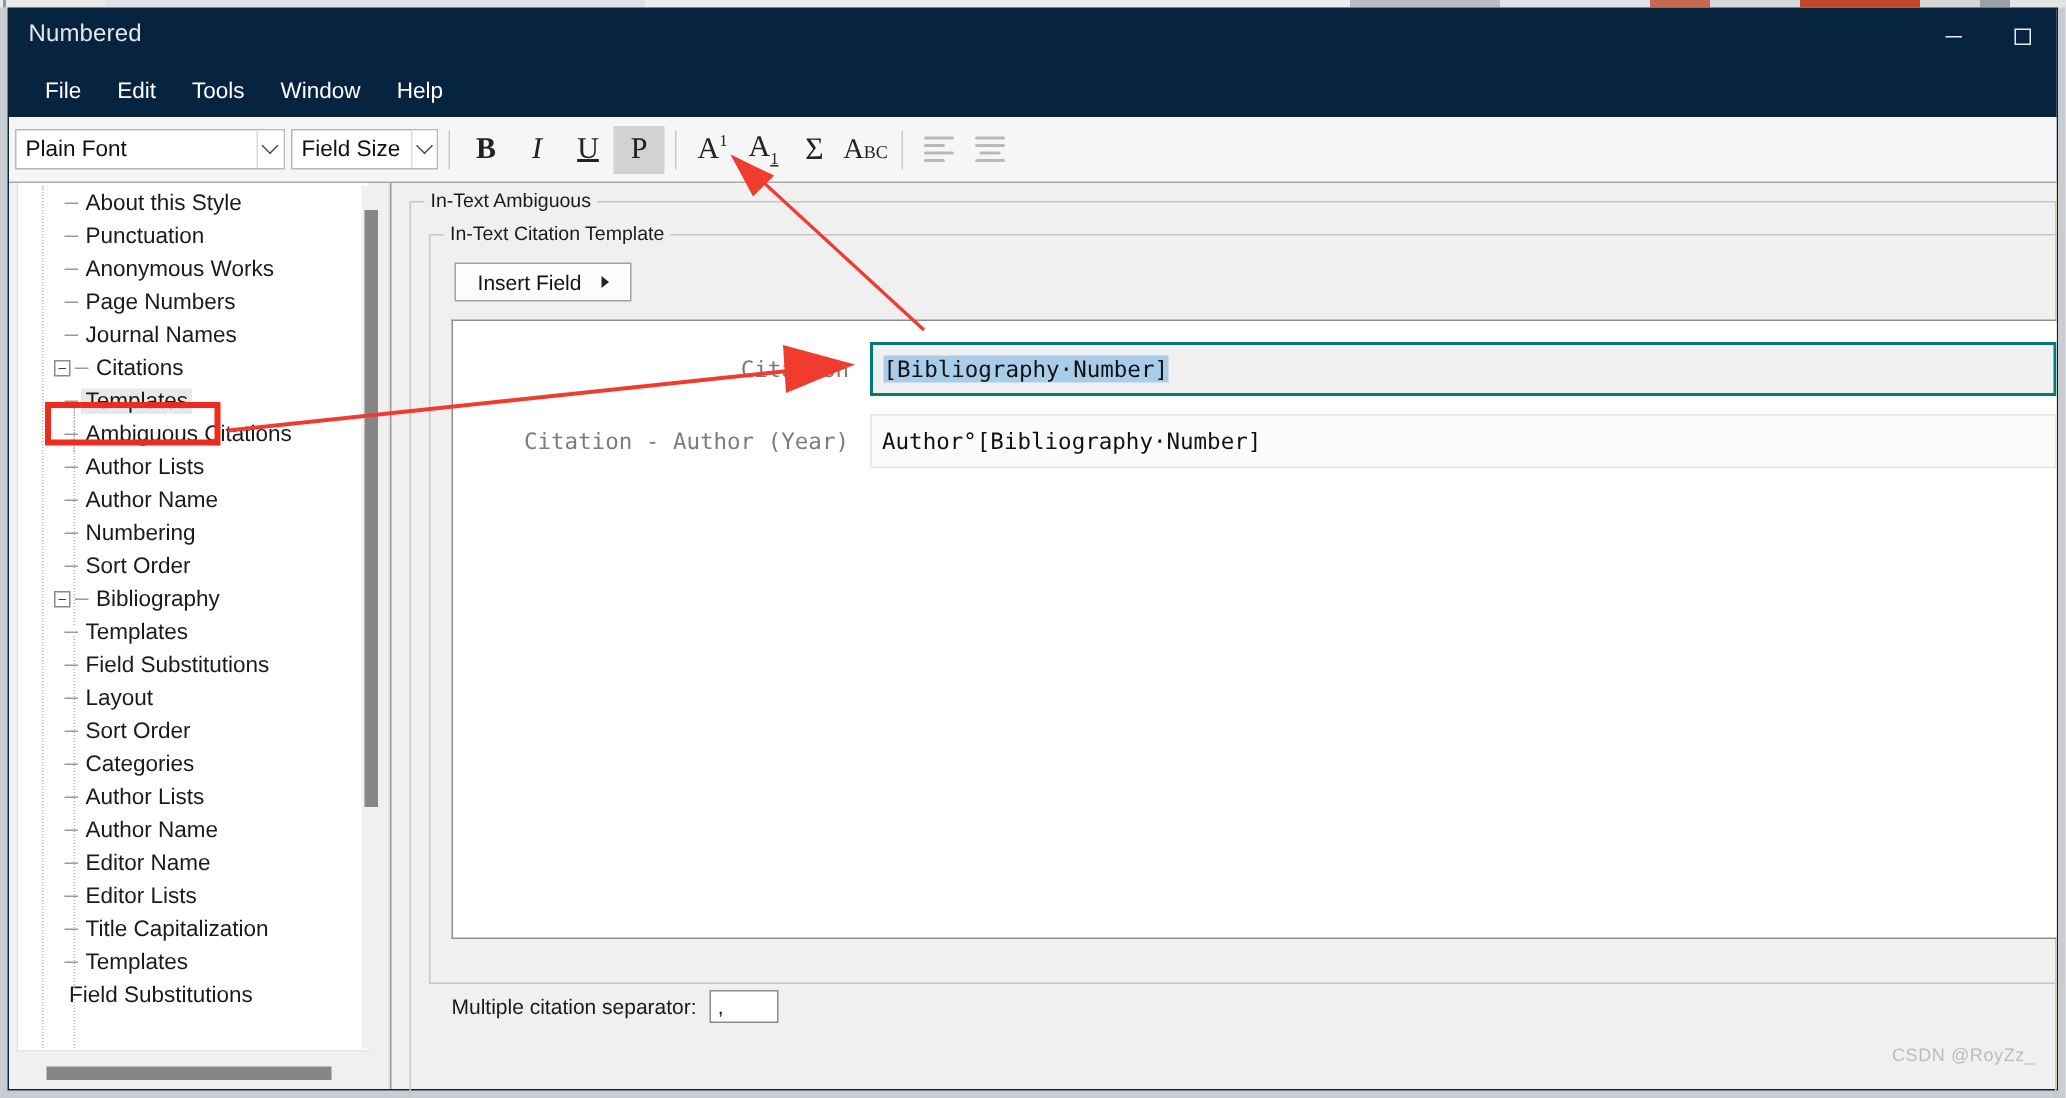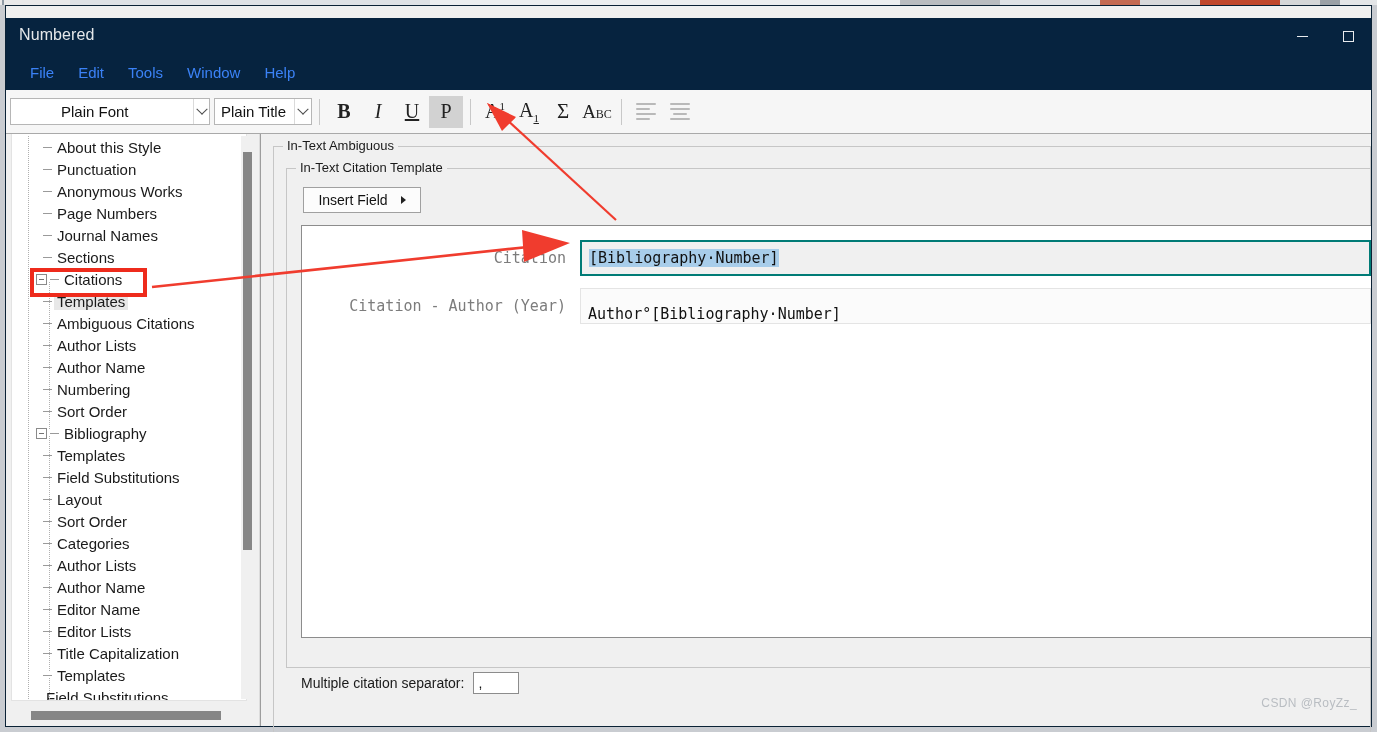--- a/index.html
+++ b/index.html
@@ -28,41 +28,41 @@
   .window{
     position:absolute;left:5px;top:5px;width:1367px;height:722px;
     background:#f0f0f0;
     border:1px solid #0b2236;
     box-sizing:border-box;
     display:flex;flex-direction:column;
   }
 
   
   .titlebar{
-    height:36px;background:#06233f;position:relative;flex:0 0 auto;margin-top:12px;
+    height:36px;background:#06233f;position:relative;flex:0 0 auto;
   }
   .title-text{
     position:absolute;left:13px;top:8px;
     color:#e4e7ea;font-size:16px;letter-spacing:.1px;
   }
   .win-btns{position:absolute;right:0;top:0;height:36px;display:flex;}
   .win-btn{
     width:46px;height:36px;display:flex;align-items:center;justify-content:center;
     cursor:default;
   }
   .glyph-min{width:11px;height:0;border-top:1.6px solid #e8ebee;}
   .glyph-max{width:11px;height:11px;border:1.6px solid #e8ebee;box-sizing:border-box;}
 
   
   .menubar{
     height:36px;background:#06233f;display:flex;align-items:center;
     padding-left:12px;flex:0 0 auto;
   }
   .menu-item{
-    color:#3b82f6;font-size:15px;padding:4px 12px;cursor:default;border-radius:2px;
+    color:#ffffff;font-size:15px;padding:4px 12px;cursor:default;border-radius:2px;
   }
 
   
   .toolbar{
     height:43px;background:#f6f6f6;border-bottom:1px solid #a9a9a9;
     display:flex;align-items:center;flex:0 0 auto;position:relative;
   }
   .combo{
     height:27px;background:#ffffff;border:1px solid #b6b6b6;
     display:flex;align-items:center;box-sizing:border-box;margin-left:4px;
@@ -71,21 +71,21 @@
     font-size:15px;color:#111;padding:0 6px 0 6px;white-space:nowrap;
   }
   .combo-arrow{
     width:18px;height:25px;border-left:1px solid #dadada;background:#fff;
     display:flex;align-items:center;justify-content:center;
   }
   .chev{
     width:7px;height:7px;border-right:1.4px solid #4c4c4c;border-bottom:1.4px solid #4c4c4c;
     transform:rotate(45deg) translate(-2px,-2px);
   }
-  .combo-font{width:200px;padding-left:44px;}
+  .combo-font{width:180px;}
   .combo-font .combo-text{width:152px;}
   .combo-size{width:98px;}
   .combo-size .combo-text{width:74px;}
 
   .tsep{width:1px;height:26px;background:#c8c8c8;margin:0 7px;}
   .tbtn{
     width:34px;height:32px;display:flex;align-items:center;justify-content:center;
     cursor:default;font-size:19px;color:#222;user-select:none;
   }
   .tbtn.active{background:#d2d2d2;}
@@ -185,21 +185,21 @@
     font-family:"DejaVu Sans Mono","Liberation Mono",monospace;
     font-size:15px;color:#7c7c7c;white-space:nowrap;
   }
   .row .rfield{
     flex:1 1 auto;height:36px;box-sizing:border-box;
     display:flex;align-items:center;padding-left:7px;
     font-family:"DejaVu Sans Mono","Liberation Mono",monospace;
     font-size:15px;color:#111;
   }
   .rfield.focused{border:2px solid #007b76;background:#f0f0f0;}
-  .rfield.plain{border:1px solid #e4e4e4;background:#fbfbfb;align-items:flex-end;}
+  .rfield.plain{border:1px solid #e4e4e4;background:#fbfbfb;}
   .sel{background:#a8cdea;}
 
   .sep-row{
     position:absolute;left:14px;top:503px;display:flex;align-items:center;gap:9px;
     font-size:14px;color:#1a1a1a;
   }
   .sep-input{
     width:46px;height:22px;background:#fff;border:1px solid #8c8c8c;box-sizing:border-box;
     display:flex;align-items:center;padding-left:4px;
     font-size:14px;color:#111;
@@ -250,21 +250,21 @@
     <div class="toolbar">
 
       <div class="combo combo-font">
         <div class="combo-text">Plain Font</div>
         <div class="combo-arrow">
             <i class="chev"></i>
           </div>
       </div>
 
       <div class="combo combo-size">
-        <div class="combo-text">Plain Title</div>
+        <div class="combo-text">Field Size</div>
         <div class="combo-arrow">
             <i class="chev"></i>
           </div>
       </div>
 
       <div class="tsep"></div>
 
       <div class="tbtn">
         <b>B</b>
       </div>
@@ -331,24 +331,20 @@
                 <span class="dash"></span>
                 <span class="lbl">Anonymous Works</span>
               </div>
               <div class="tnode indent1">
                 <span class="dash"></span>
                 <span class="lbl">Page Numbers</span>
               </div>
               <div class="tnode indent1">
                 <span class="dash"></span>
                 <span class="lbl">Journal Names</span>
-              </div>
-              <div class="tnode indent1">
-                <span class="dash"></span>
-                <span class="lbl">Sections</span>
               </div>
               <div class="tnode indent0">
                 <span class="expander">–</span>
                 <span class="dash"></span>
                 <span class="lbl">Citations</span>
               </div>
               <div class="tnode indent1 selected">
                 <span class="dash"></span>
                 <span class="lbl">Templates</span>
               </div>

